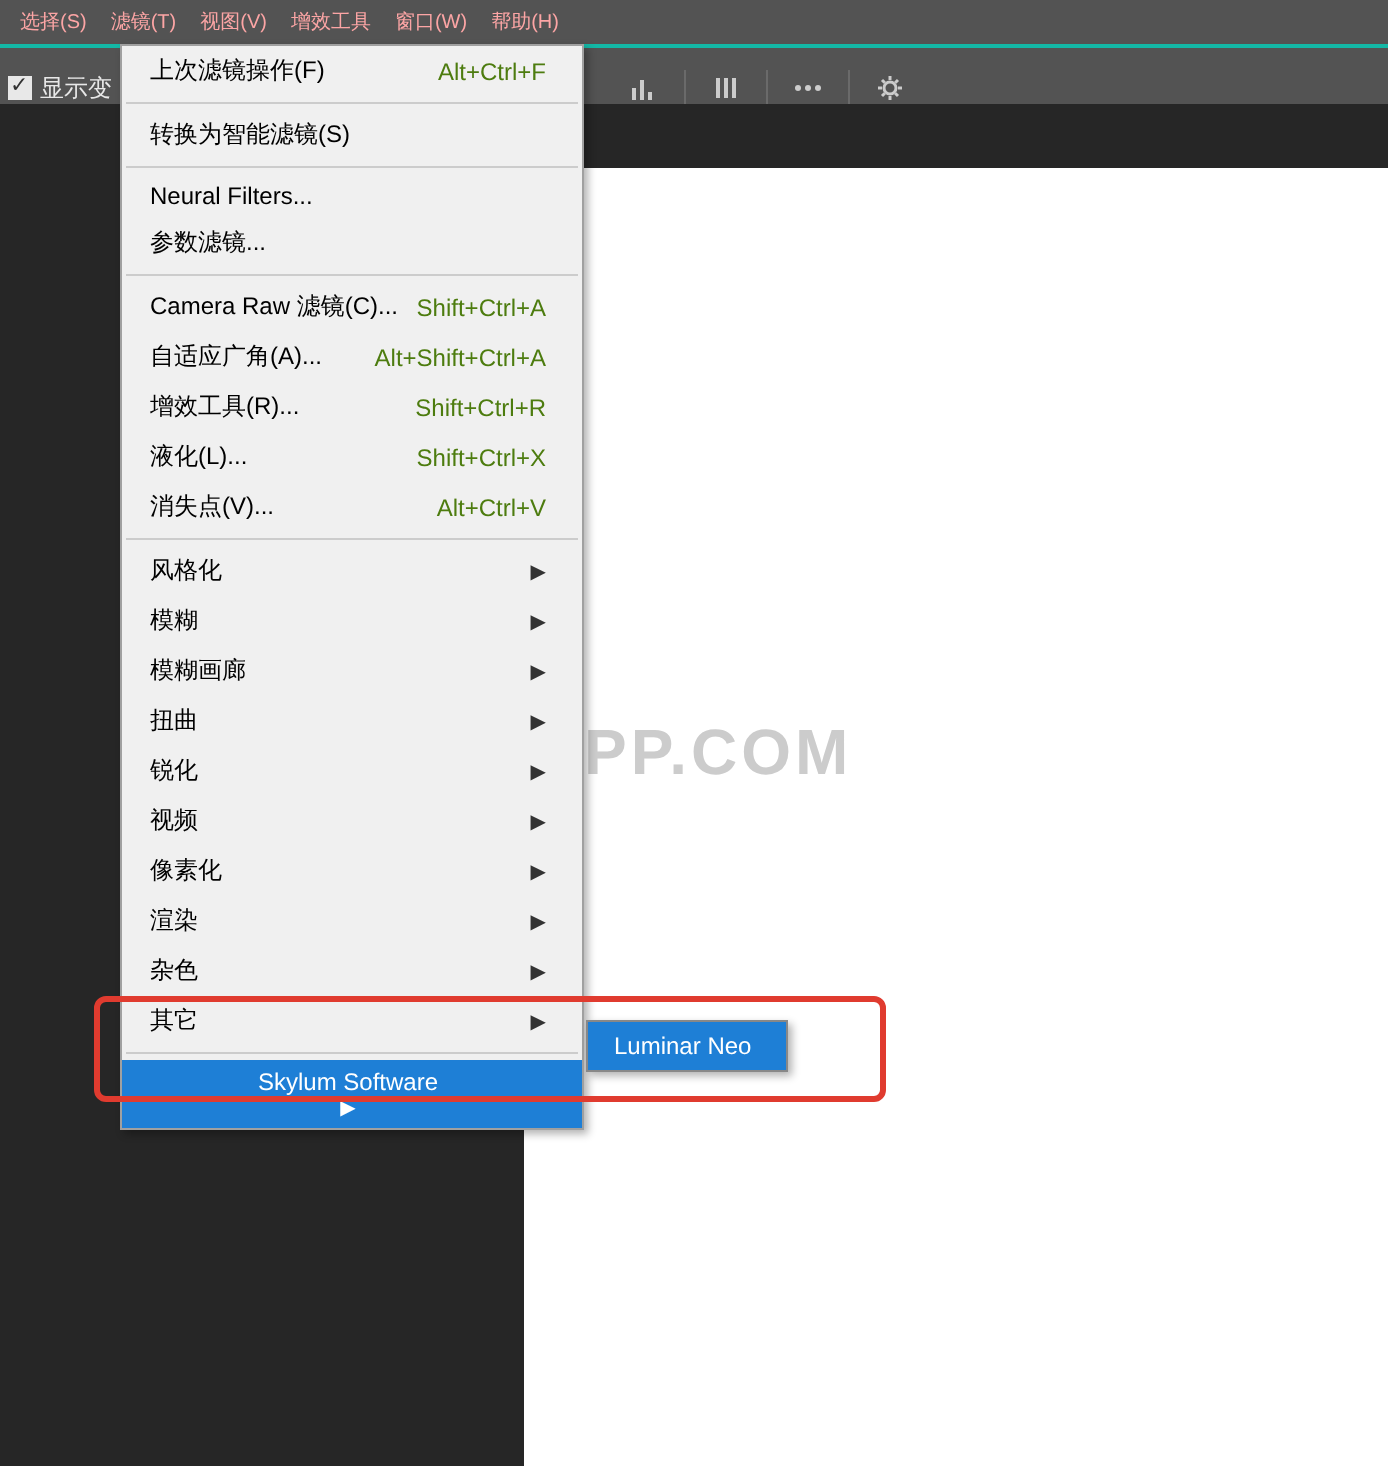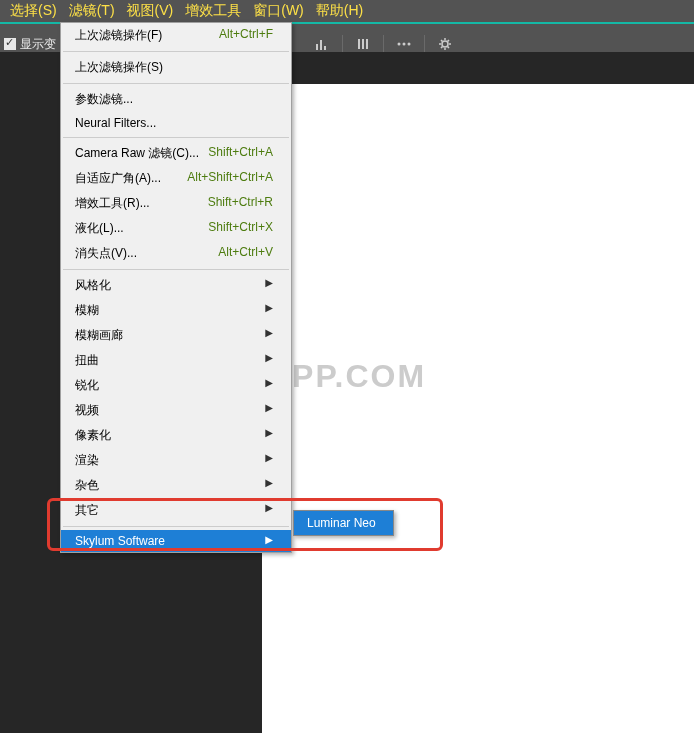--- a/index.html
+++ b/index.html
@@ -1,38 +1,38 @@
 <!DOCTYPE html>
 <html><head>
 <meta charset="utf-8">
 <style>
 * { margin: 0; padding: 0; box-sizing: border-box; font-family: "Microsoft YaHei", Arial, sans-serif; }
 body { width: 694px; height: 733px; background: #fff; overflow: hidden; position: relative; }
 
-.menubar { background: #535353; height: 22px; display: flex; align-items: center; padding-left: 4px; color: #fde047; font-size: 14px; }
+.menubar { background: #535353; height: 22px; display: flex; align-items: center; padding-left: 4px; color: #fca5a5; font-size: 10px; }
 .menu-item { padding: 2px 6px; cursor: pointer; }
 
 .toolbar { background: #535353; height: 42px; display: flex; align-items: center; padding-left: 2px; color: #e8e8e8; font-size: 12px; border-top: 2px solid #14b8a6; }
 .toolbar-check { width: 12px; height: 12px; background: #e8e8e8; margin: 0 4px 0 2px; position: relative; }
 .toolbar-check::after { content: "✓"; position: absolute; left: 1px; top: -2px; font-size: 11px; color: #333; }
 .toolbar-icon { width: 20px; height: 20px; margin: 0 6px; display: flex; align-items: center; justify-content: center; color: #ccc; }
 .toolbar-divider { width: 1px; height: 18px; background: #6a6a6a; margin: 0 4px; }
 
 .workspace { position: absolute; top: 52px; left: 0; right: 0; bottom: 0; background: #262626; }
 .canvas { position: absolute; top: 32px; left: 262px; right: 0; bottom: 0; background: #fff; }
 
 .watermark { position: absolute; top: 358px; left: 160px; color: #ccc; font-size: 32px; font-weight: bold; letter-spacing: 2px; display: flex; align-items: center; }
 .watermark-logo { width: 30px; height: 30px; background: #9fb8da; margin-right: 14px; clip-path: polygon(50% 15%, 85% 85%, 50% 70%, 15% 85%); border-radius: 6px; }
 
 .dropdown { position: absolute; top: 22px; left: 60px; width: 232px; background: #f0f0f0; border: 1px solid #a0a0a0; box-shadow: 2px 2px 4px rgba(0,0,0,0.3); font-size: 12px; color: #000; }
-.drop-item { display: flex; justify-content: space-between; padding: 4px 18px 4px 14px; cursor: default; }
+.drop-item { display: flex; justify-content: space-between; align-items: center; padding: 4px 18px 4px 14px; cursor: default; }
 .drop-item .shortcut { color: #4d7c0f; font-size: 12px; }
 .drop-item .arrow { font-size: 10px; color: #333; }
 .drop-sep { height: 1px; background: #ccc; margin: 3px 2px; }
-.drop-item.highlight { background: #1e7fd6; color: #fff; }
+.drop-item.highlight { background: #1e7fd6; color: #fff; flex-direction: column; }
 .drop-item.highlight .arrow { color: #fff; }
 
 .submenu { position: absolute; top: 510px; left: 293px; background: #f0f0f0; border: 1px solid #888; box-shadow: 2px 2px 4px rgba(0,0,0,0.3); font-size: 12px; }
 .submenu-item { padding: 4px 16px 4px 12px; background: #1e7fd6; color: #fff; border: 1px solid #1e7fd6; }
 
 .redbox { position: absolute; top: 498px; left: 47px; width: 396px; height: 53px; border: 3px solid #e03b2f; border-radius: 6px; pointer-events: none; }
 </style>
 </head>
 <body>
 
@@ -90,30 +90,30 @@
   <span>88APPP.COM</span>
 </div>
 
 <div class="dropdown">
   <div class="drop-item">
       <span>上次滤镜操作(F)</span>
       <span class="shortcut">Alt+Ctrl+F</span>
     </div>
   <div class="drop-sep"></div>
   <div class="drop-item">
-      <span>上次滤镜操作(S)</span>
+      <span>转换为智能滤镜(S)</span>
       <span class="shortcut"></span>
     </div>
   <div class="drop-sep"></div>
   <div class="drop-item">
-      <span>参数滤镜...</span>
+      <span>Neural Filters...</span>
       <span class="shortcut"></span>
     </div>
   <div class="drop-item">
-      <span>Neural Filters...</span>
+      <span>参数滤镜...</span>
       <span class="shortcut"></span>
     </div>
   <div class="drop-sep"></div>
   <div class="drop-item">
       <span>Camera Raw 滤镜(C)...</span>
       <span class="shortcut">Shift+Ctrl+A</span>
     </div>
   <div class="drop-item">
       <span>自适应广角(A)...</span>
       <span class="shortcut">Alt+Shift+Ctrl+A</span>

